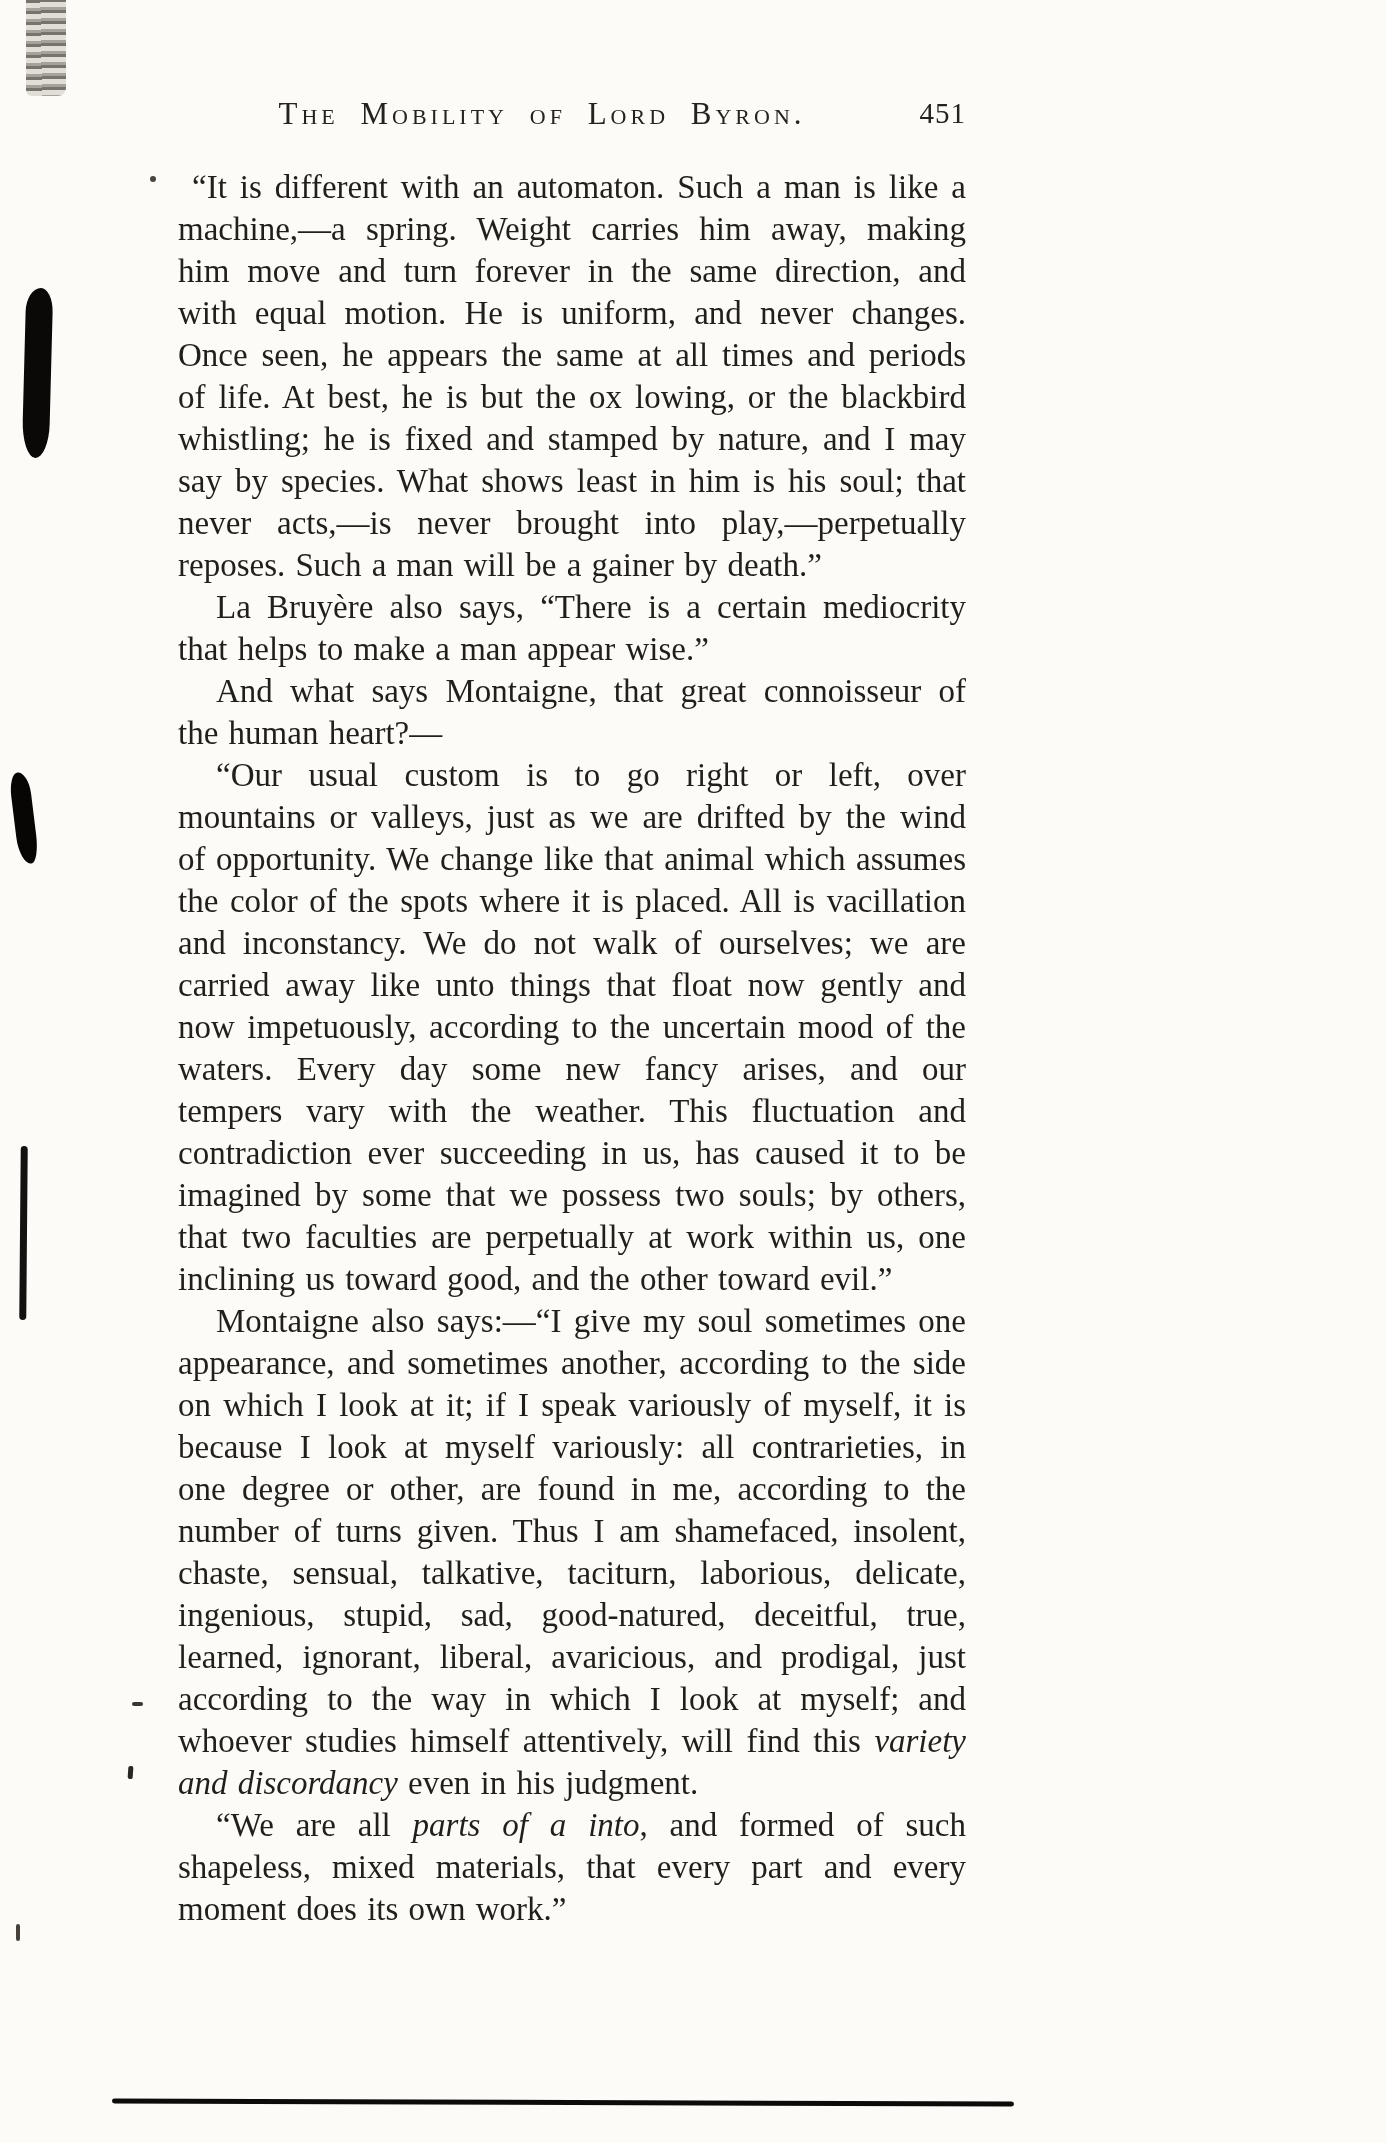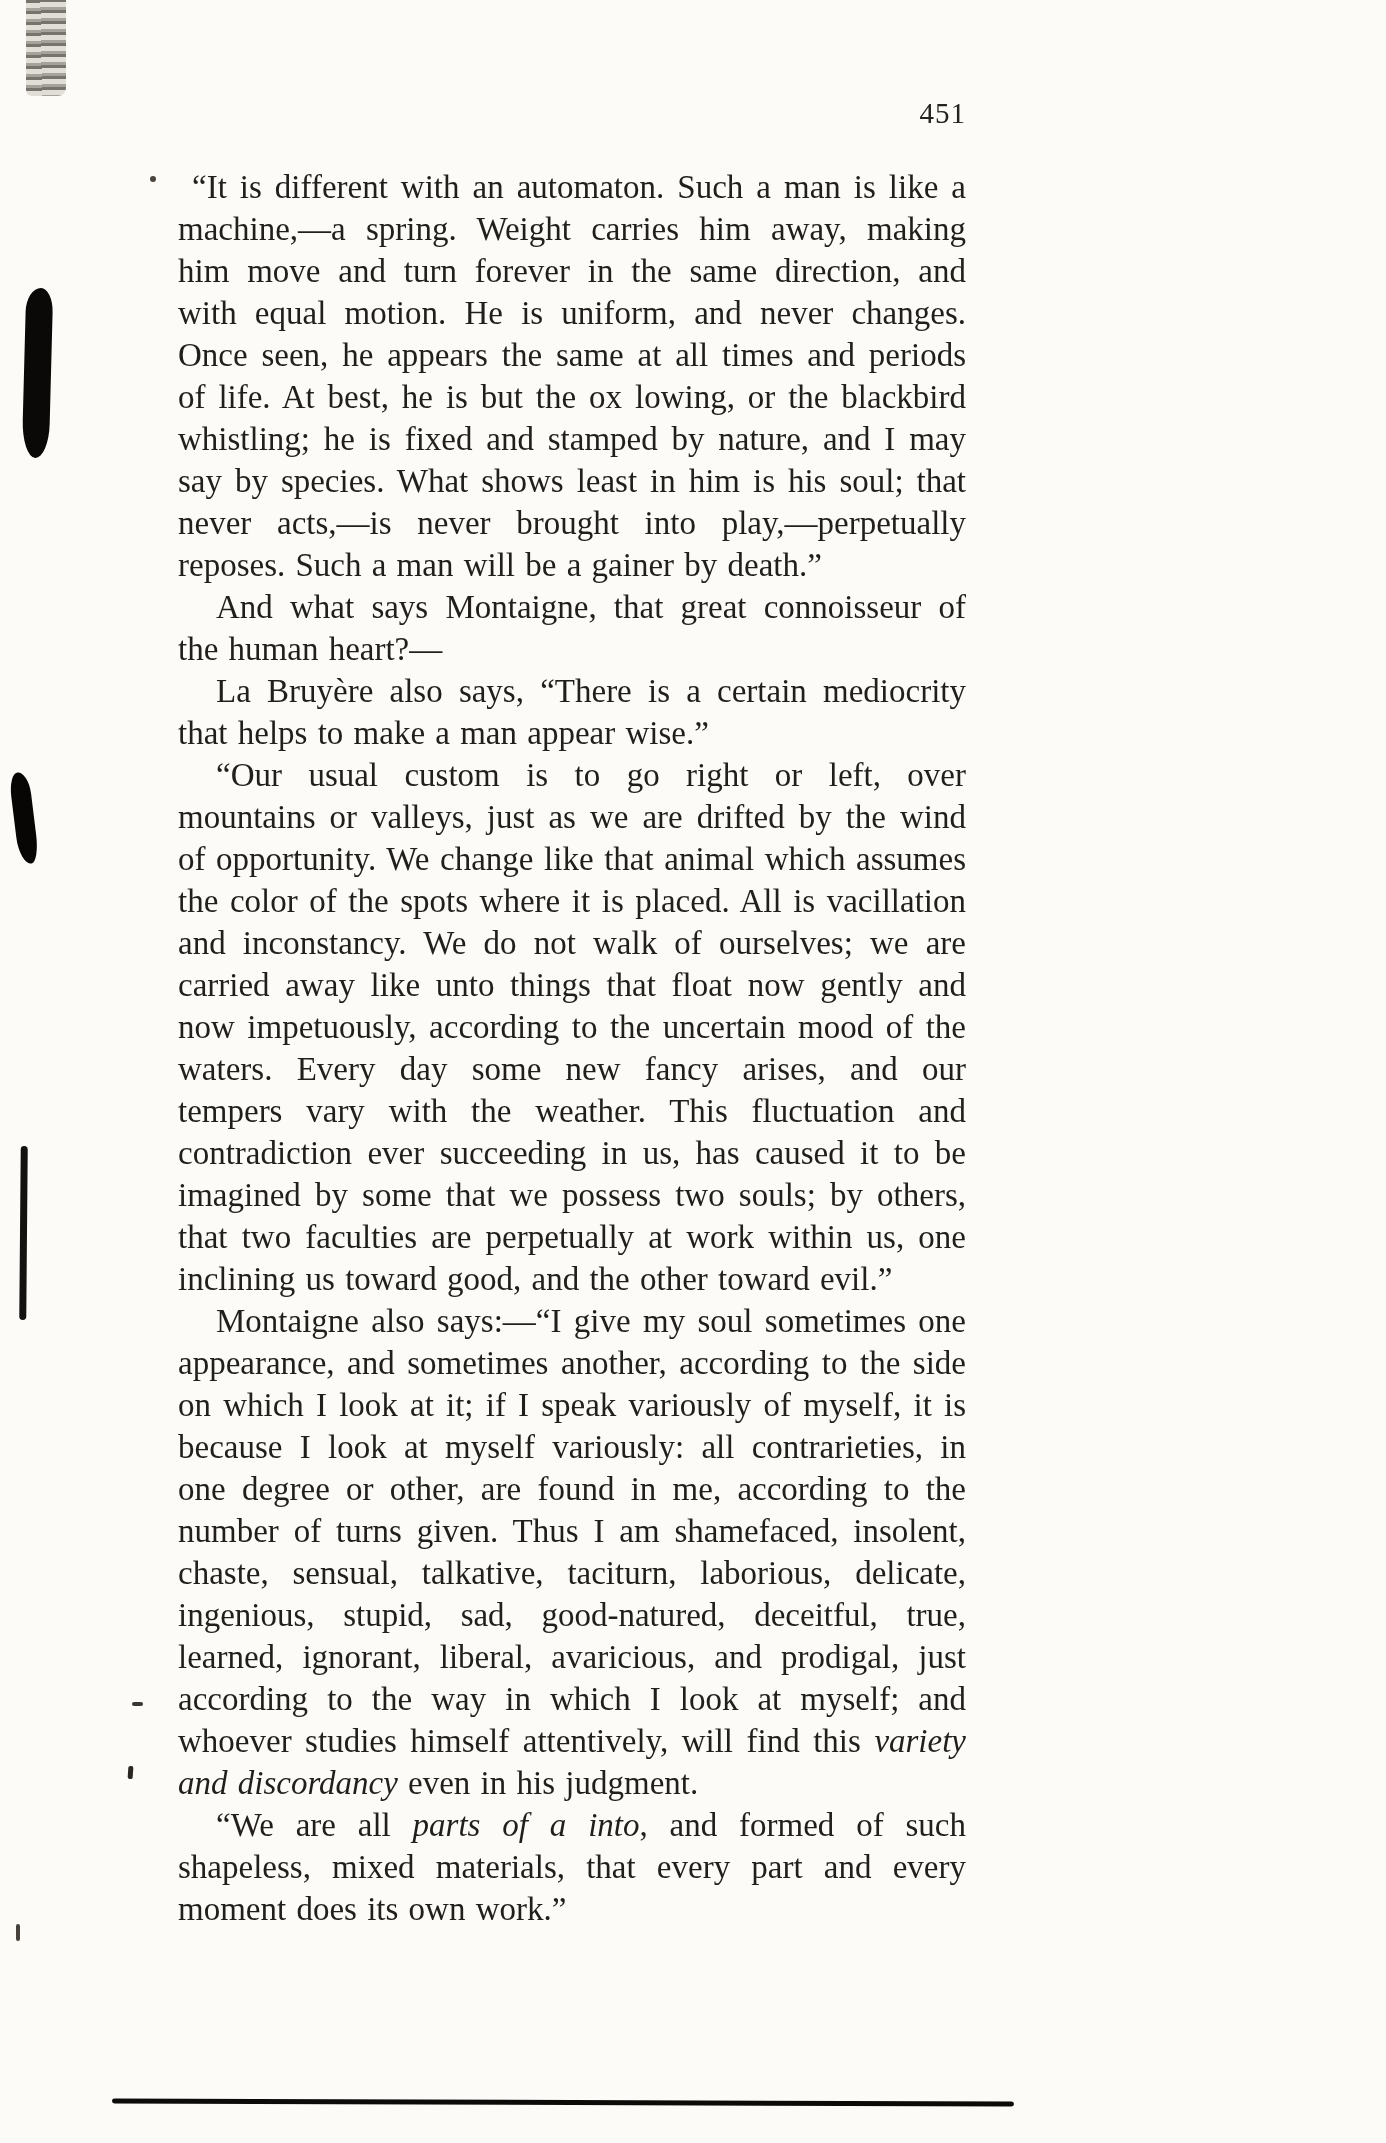--- a/index.html
+++ b/index.html
@@ -135,30 +135,31 @@
   <div class="artifact a-blob-2"></div>
   <div class="artifact a-vline"></div>
   <div class="artifact a-tick-1"></div>
   <div class="artifact a-tick-2"></div>
   <div class="artifact a-small-i"></div>
   <div class="artifact a-bottom-line"></div>
 
   <div class="content">
 
     <header class="running-header">
+      <span class="running-title">The Mobility of Lord Byron.</span>
       <span class="page-number">451</span>
     </header>
 
     <main class="body-text">
 
       <p class="first"><span>“It is different with an automaton.  Such a man is like a machine,—a spring.  Weight carries him away, making him move and turn forever in the same direction, and with equal motion.  He is uniform, and never changes.  Once seen, he appears the same at all times and periods of life.  At best, he is but the ox lowing, or the blackbird whistling; he is fixed and stamped by nature, and I may say by species.  What shows least in him is his soul; that never acts,—is never brought into play,—perpetually reposes.  Such a man will be a gainer by death.”</span></p>
 
+      <p><span>La Bruyère also says, “There is a certain mediocrity that helps to make a man appear wise.”</span></p>
+
       <p><span>And what says Montaigne, that great connoisseur of the human heart?—</span></p>
-
-      <p><span>La Bruyère also says, “There is a certain mediocrity that helps to make a man appear wise.”</span></p>
 
       <p><span>“Our usual custom is to go right or left, over mountains or valleys, just as we are drifted by the wind of opportunity. We change like that animal which assumes the color of the spots where it is placed.  All is vacillation and inconstancy. We do not walk of ourselves; we are carried away like unto things that float now gently and now impetuously, according to the uncertain mood of the waters.  Every day some new fancy arises, and our tempers vary with the weather.  This fluctuation and contradiction ever succeeding in us, has caused it to be imagined by some that we possess two souls; by others, that two faculties are perpetually at work within us, one inclining us toward good, and the other toward evil.”</span></p>
 
       <p><span>Montaigne also says:—“I give my soul sometimes one appearance, and sometimes another, according to the side on which I look at it; if I speak variously of myself, it is because I look at myself variously: all contrarieties, in one degree or other, are found in me, according to the number of turns given.  Thus I am shamefaced, insolent, chaste, sensual, talkative, taciturn, laborious, delicate, ingenious, stupid, sad, good-natured, deceitful, true, learned, ignorant, liberal, avaricious, and prodigal, just according to the way in which I look at myself; and whoever studies himself attentively, will find this </span><i>variety and discordancy</i><span> even in his judgment.</span></p>
 
       <p><span>“We are all </span><i>parts of a into</i><span>, and formed of such shapeless, mixed materials, that every part and every moment does its own work.”</span></p>
 
     </main>
   </div>
 </div>

